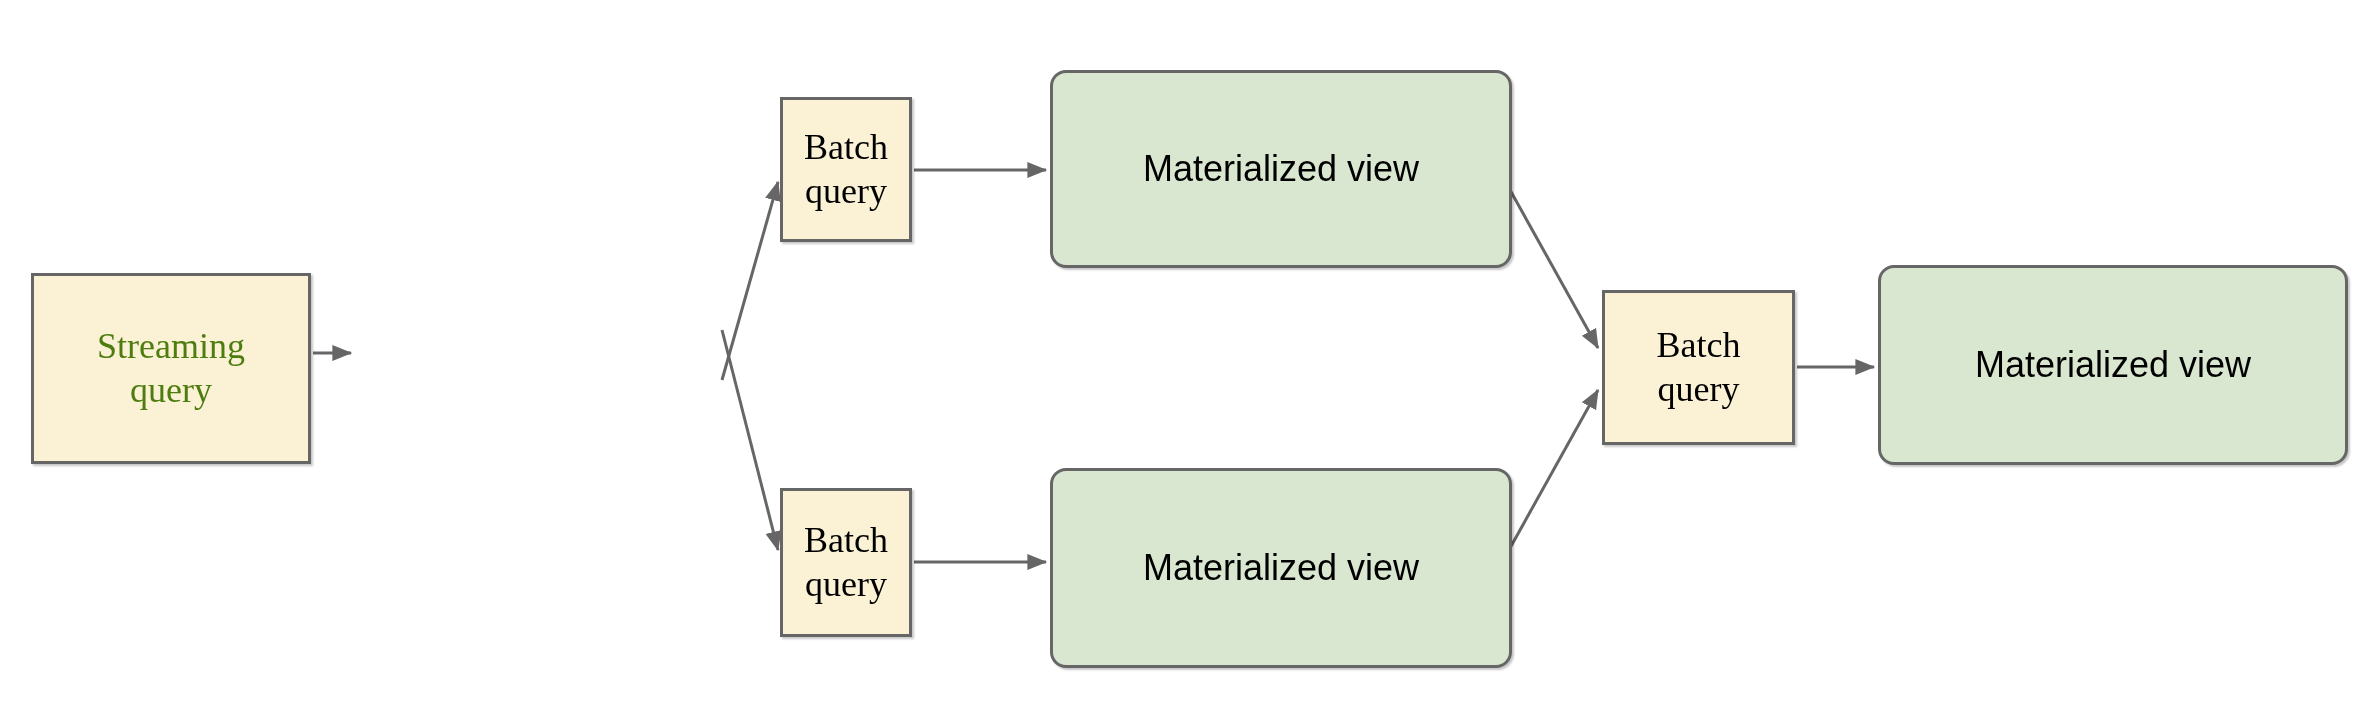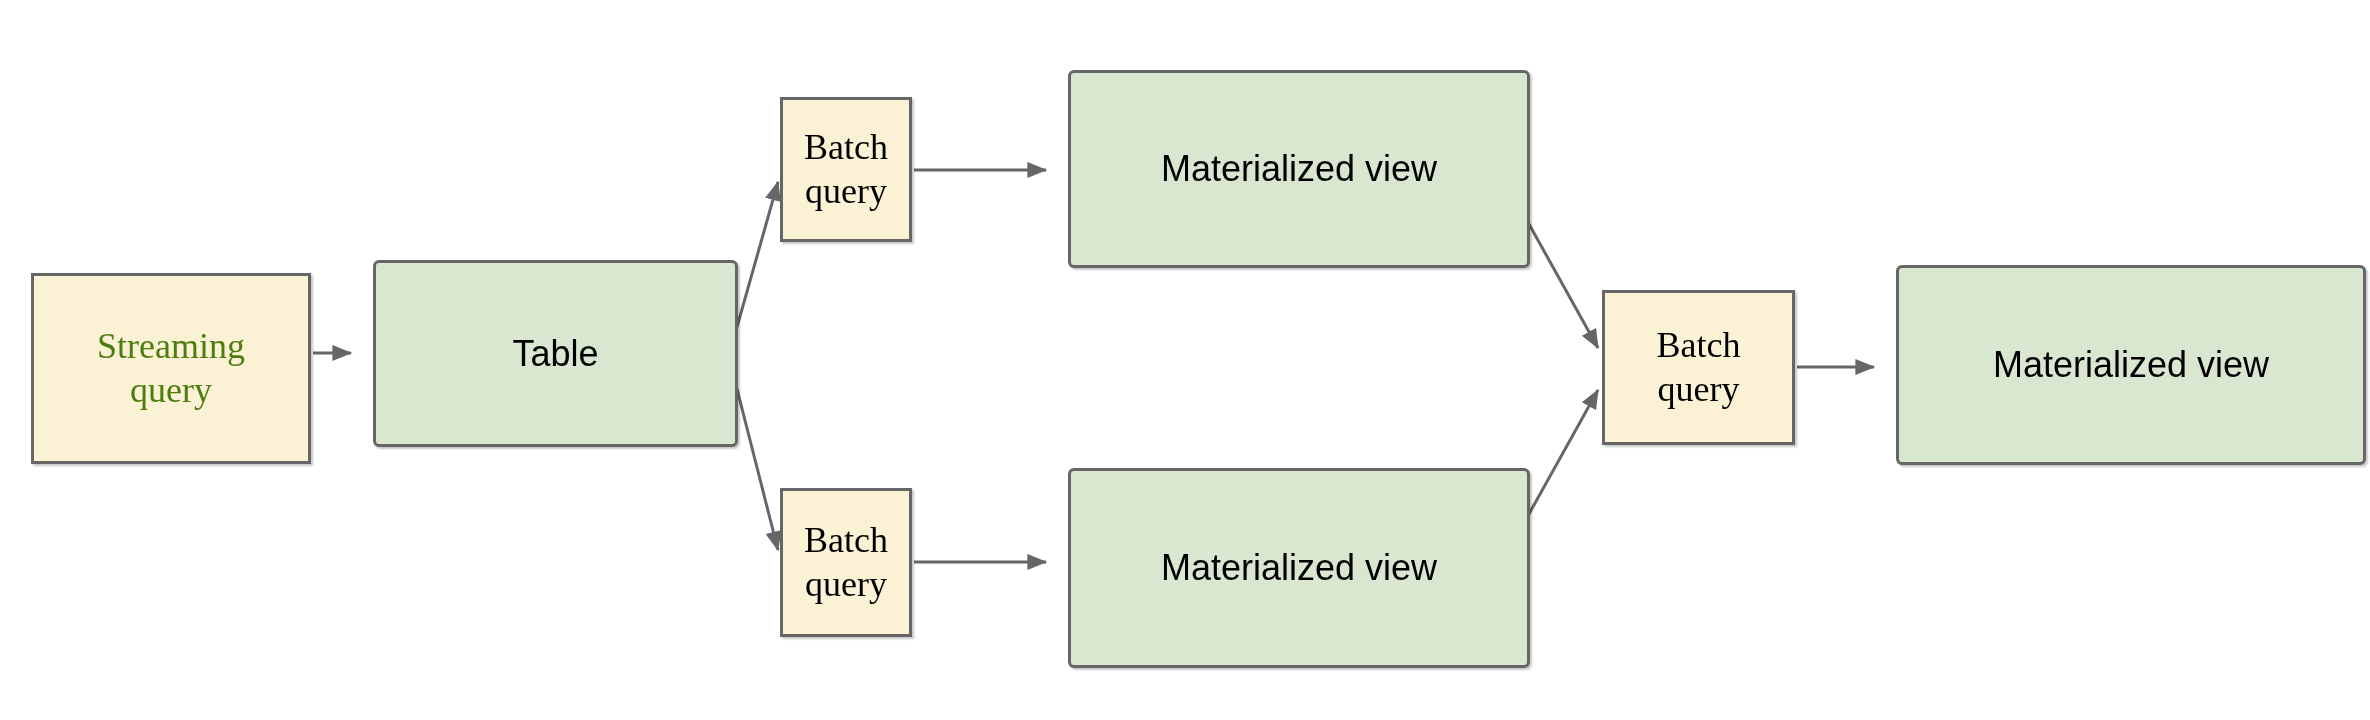--- a/index.html
+++ b/index.html
@@ -39,22 +39,21 @@
     border: 3px solid #666666;
     box-shadow: 2px 2px 2px rgba(0, 0, 0, 0.22);
   }
   .node.process {
     background: #fbf2d5;
     border-radius: 0;
     font-family: Liberation Serif, serif;
   }
   .node.store {
     background: #d9e7d0;
-    border-radius: 6px;
-    margin-left: 18px;
+    border-radius: 16px;
   }
   .node-label {
     display: block;
     width: 100%;
   }
 </style>
 </head>
 <body>
 
 <div id="canvas" style="background: rgb(255, 255, 255);">
@@ -75,23 +74,20 @@
         <line x1="1500" y1="566" x2="1598" y2="390" stroke="#666666" stroke-width="3" marker-end="url(#arrowhead)"></line>
         <line x1="1797" y1="367" x2="1874" y2="367" stroke="#666666" stroke-width="3" marker-end="url(#arrowhead)"></line>
       </g>
   </svg>
 
   <div class="node process" style="left: 31px; top: 273px; width: 280px; height: 191px; font-size: 36px; border-color: rgb(102, 102, 102); color: #4d7c0f; background: rgb(251, 242, 213); border-radius: 0px;">
     <span class="node-label">Streaming
 query</span>
   </div>
 
-  <div class="node store" style="left: 355px; top: 260px; width: 365px; height: 187px; font-size: 36px; border-color: rgb(102, 102, 102); color: rgb(0, 0, 0); background: rgb(217, 231, 208);">
-    <span class="node-label">Table</span>
-  </div>
 
   <div class="node process" style="left: 780px; top: 97px; width: 132px; height: 145px; font-size: 36px; border-color: rgb(102, 102, 102); color: rgb(0, 0, 0); background: rgb(251, 242, 213); border-radius: 0px;">
     <span class="node-label">Batch
 query</span>
   </div>
 
   <div class="node store" style="left: 1050px; top: 70px; width: 462px; height: 198px; font-size: 36px; border-color: rgb(102, 102, 102); color: rgb(0, 0, 0); background: rgb(217, 231, 208);">
     <span class="node-label">Materialized view</span>
   </div>
 

